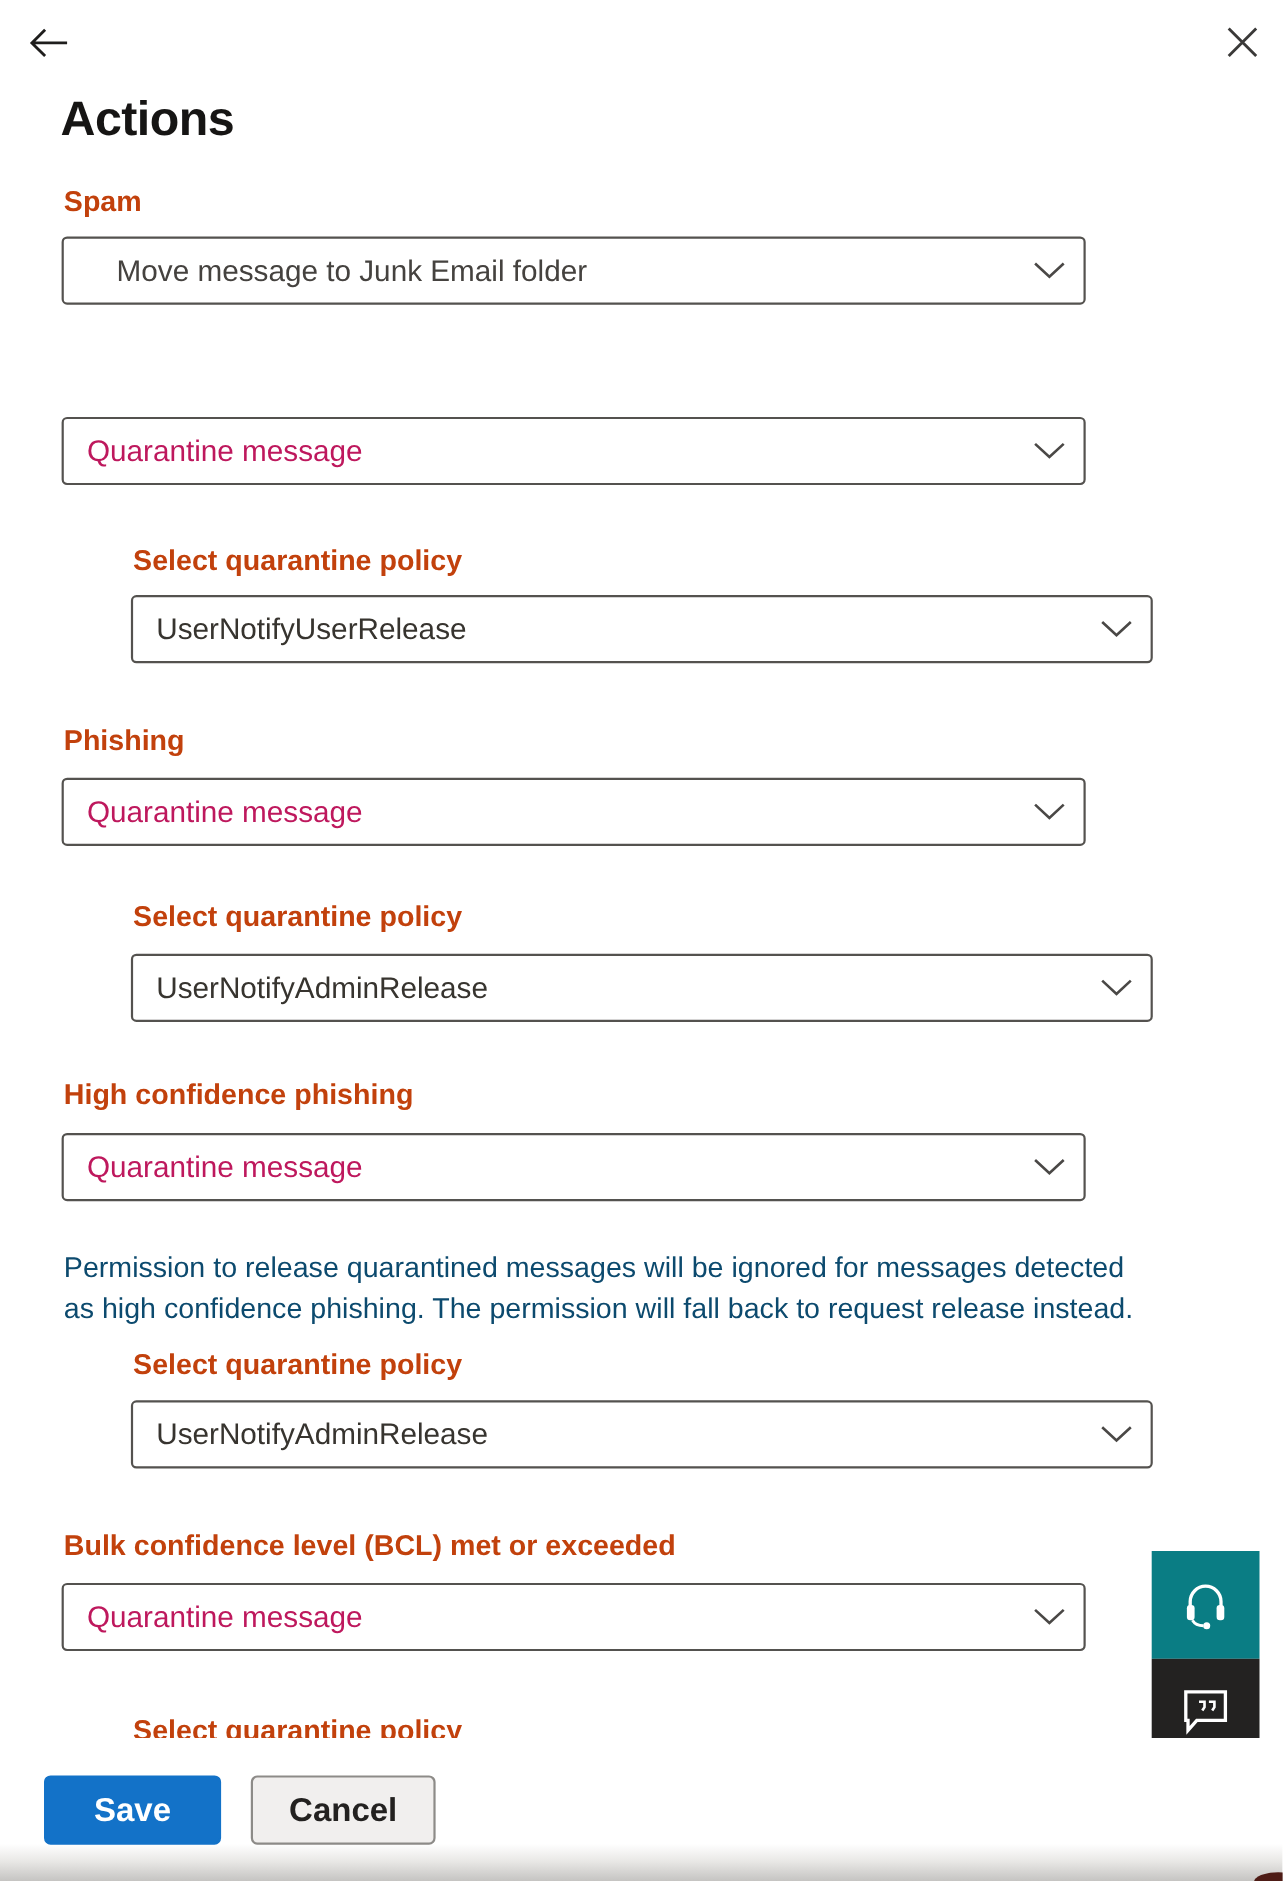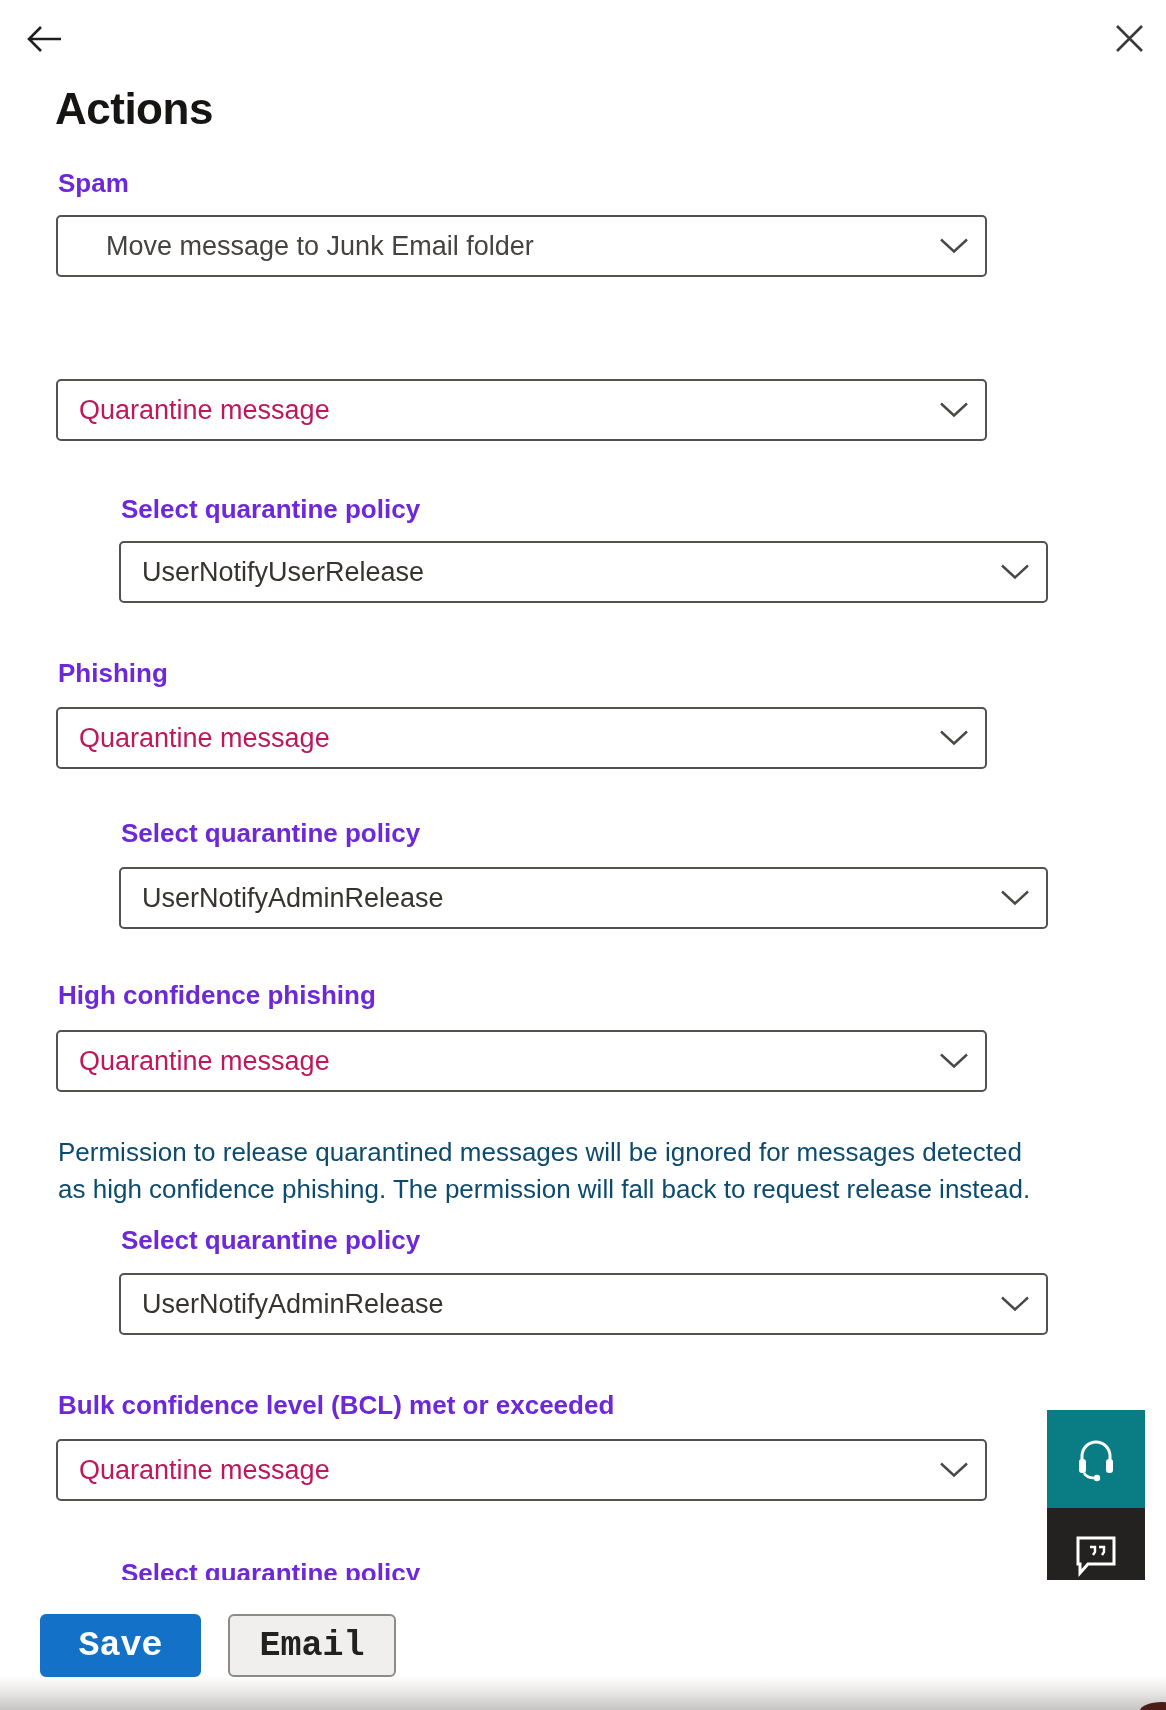--- a/index.html
+++ b/index.html
@@ -6,21 +6,21 @@
   body{font-family:"Liberation Sans","DejaVu Sans",sans-serif;background:#fff;}
   #stage{position:relative;width:1166px;height:1710px;background:#ffffff;overflow:hidden;}
 
   
   .icon-btn{position:absolute;cursor:pointer;background:none;border:none;padding:0;}
   #back-btn{left:22px;top:18px;width:44px;height:44px;}
   #close-btn{left:1106px;top:18px;width:46px;height:44px;}
   #page-title{position:absolute;left:55px;top:84px;font-size:44px;font-weight:700;color:#161514;letter-spacing:-0.5px;}
 
   
-  .field-label{position:absolute;font-size:26px;font-weight:700;color:#6d28d9;white-space:nowrap;}
+  .field-label{position:absolute;font-size:26px;font-weight:700;color:#c2410c;white-space:nowrap;}
   .lb0{left:58px;top:168px;}
   .lb1{left:58px;top:330px;}
   .lb2{left:121px;top:494px;}
   .lb3{left:58px;top:658px;}
   .lb4{left:121px;top:818px;}
   .lb5{left:58px;top:980px;}
   .lb6{left:121px;top:1225px;}
   .lb7{left:58px;top:1390px;}
   .lb8{left:121px;top:1558px;}
 
@@ -40,23 +40,23 @@
   .vmuted{color:#be185d;}
   .vstrong{color:#37342f;text-align:right;}
   .chev{position:absolute;right:16px;top:50%;transform:translateY(-50%);}
 
   
   #note{position:absolute;left:58px;top:1134px;width:990px;font-size:26px;line-height:37px;color:#0c4a6e;}
 
   
   #footer{position:absolute;left:0;top:1580px;width:1166px;height:130px;
           background:linear-gradient(180deg,#ffffff 0%,#ffffff 74%,#e9e8e6 86%,#c5c4c2 100%);}
-  .btn{position:absolute;top:34px;height:63px;border-radius:6px;font-size:35px;font-weight:700;
+  .btn{position:absolute;top:34px;height:63px;border-radius:6px;font-size:30px;font-weight:700;
        display:flex;align-items:center;justify-content:center;cursor:pointer;box-sizing:border-box;
-       font-family:Liberation Mono, monospace;}
+       font-family:Liberation Sans, sans-serif;}
   #save-btn{left:40px;width:161px;background:#1372c8;border:2px solid #1372c8;color:#ffffff;}
   #cancel-btn{left:228px;width:168px;background:#f1efee;border:2px solid #8d8b88;color:#232120;}
 
   
   .float-btn{position:absolute;left:1047px;width:98px;display:flex;align-items:center;justify-content:center;cursor:pointer;border:none;}
   #help-btn{top:1410px;height:98px;background:#0a7d84;}
   #feedback-btn{top:1508px;height:97px;background:#232221;}
 
   
   #corner-sliver{position:absolute;left:1140px;top:1702px;width:44px;height:18px;border-radius:50%;
@@ -166,18 +166,18 @@
       <svg width="50" height="50" viewBox="0 0 50 50" fill="none">
         <path d="M7 8 h36 v26 h-26 l-8 9 v-9 h-2 z" stroke="#ffffff" stroke-width="3" fill="none" stroke-linejoin="miter"></path>
         <path d="M19 17 h5 v5 l-2 3" stroke="#ffffff" stroke-width="2.4" fill="none"></path>
         <path d="M28 17 h5 v5 l-2 3" stroke="#ffffff" stroke-width="2.4" fill="none"></path>
       </svg>
     </span>
   </button>
 
   <div id="footer">
     <button class="btn" id="save-btn">Save</button>
-    <button class="btn" id="cancel-btn">Email</button>
+    <button class="btn" id="cancel-btn">Cancel</button>
   </div>
 
   <div id="corner-sliver"></div>
 
 </div>
 
 </body></html>

